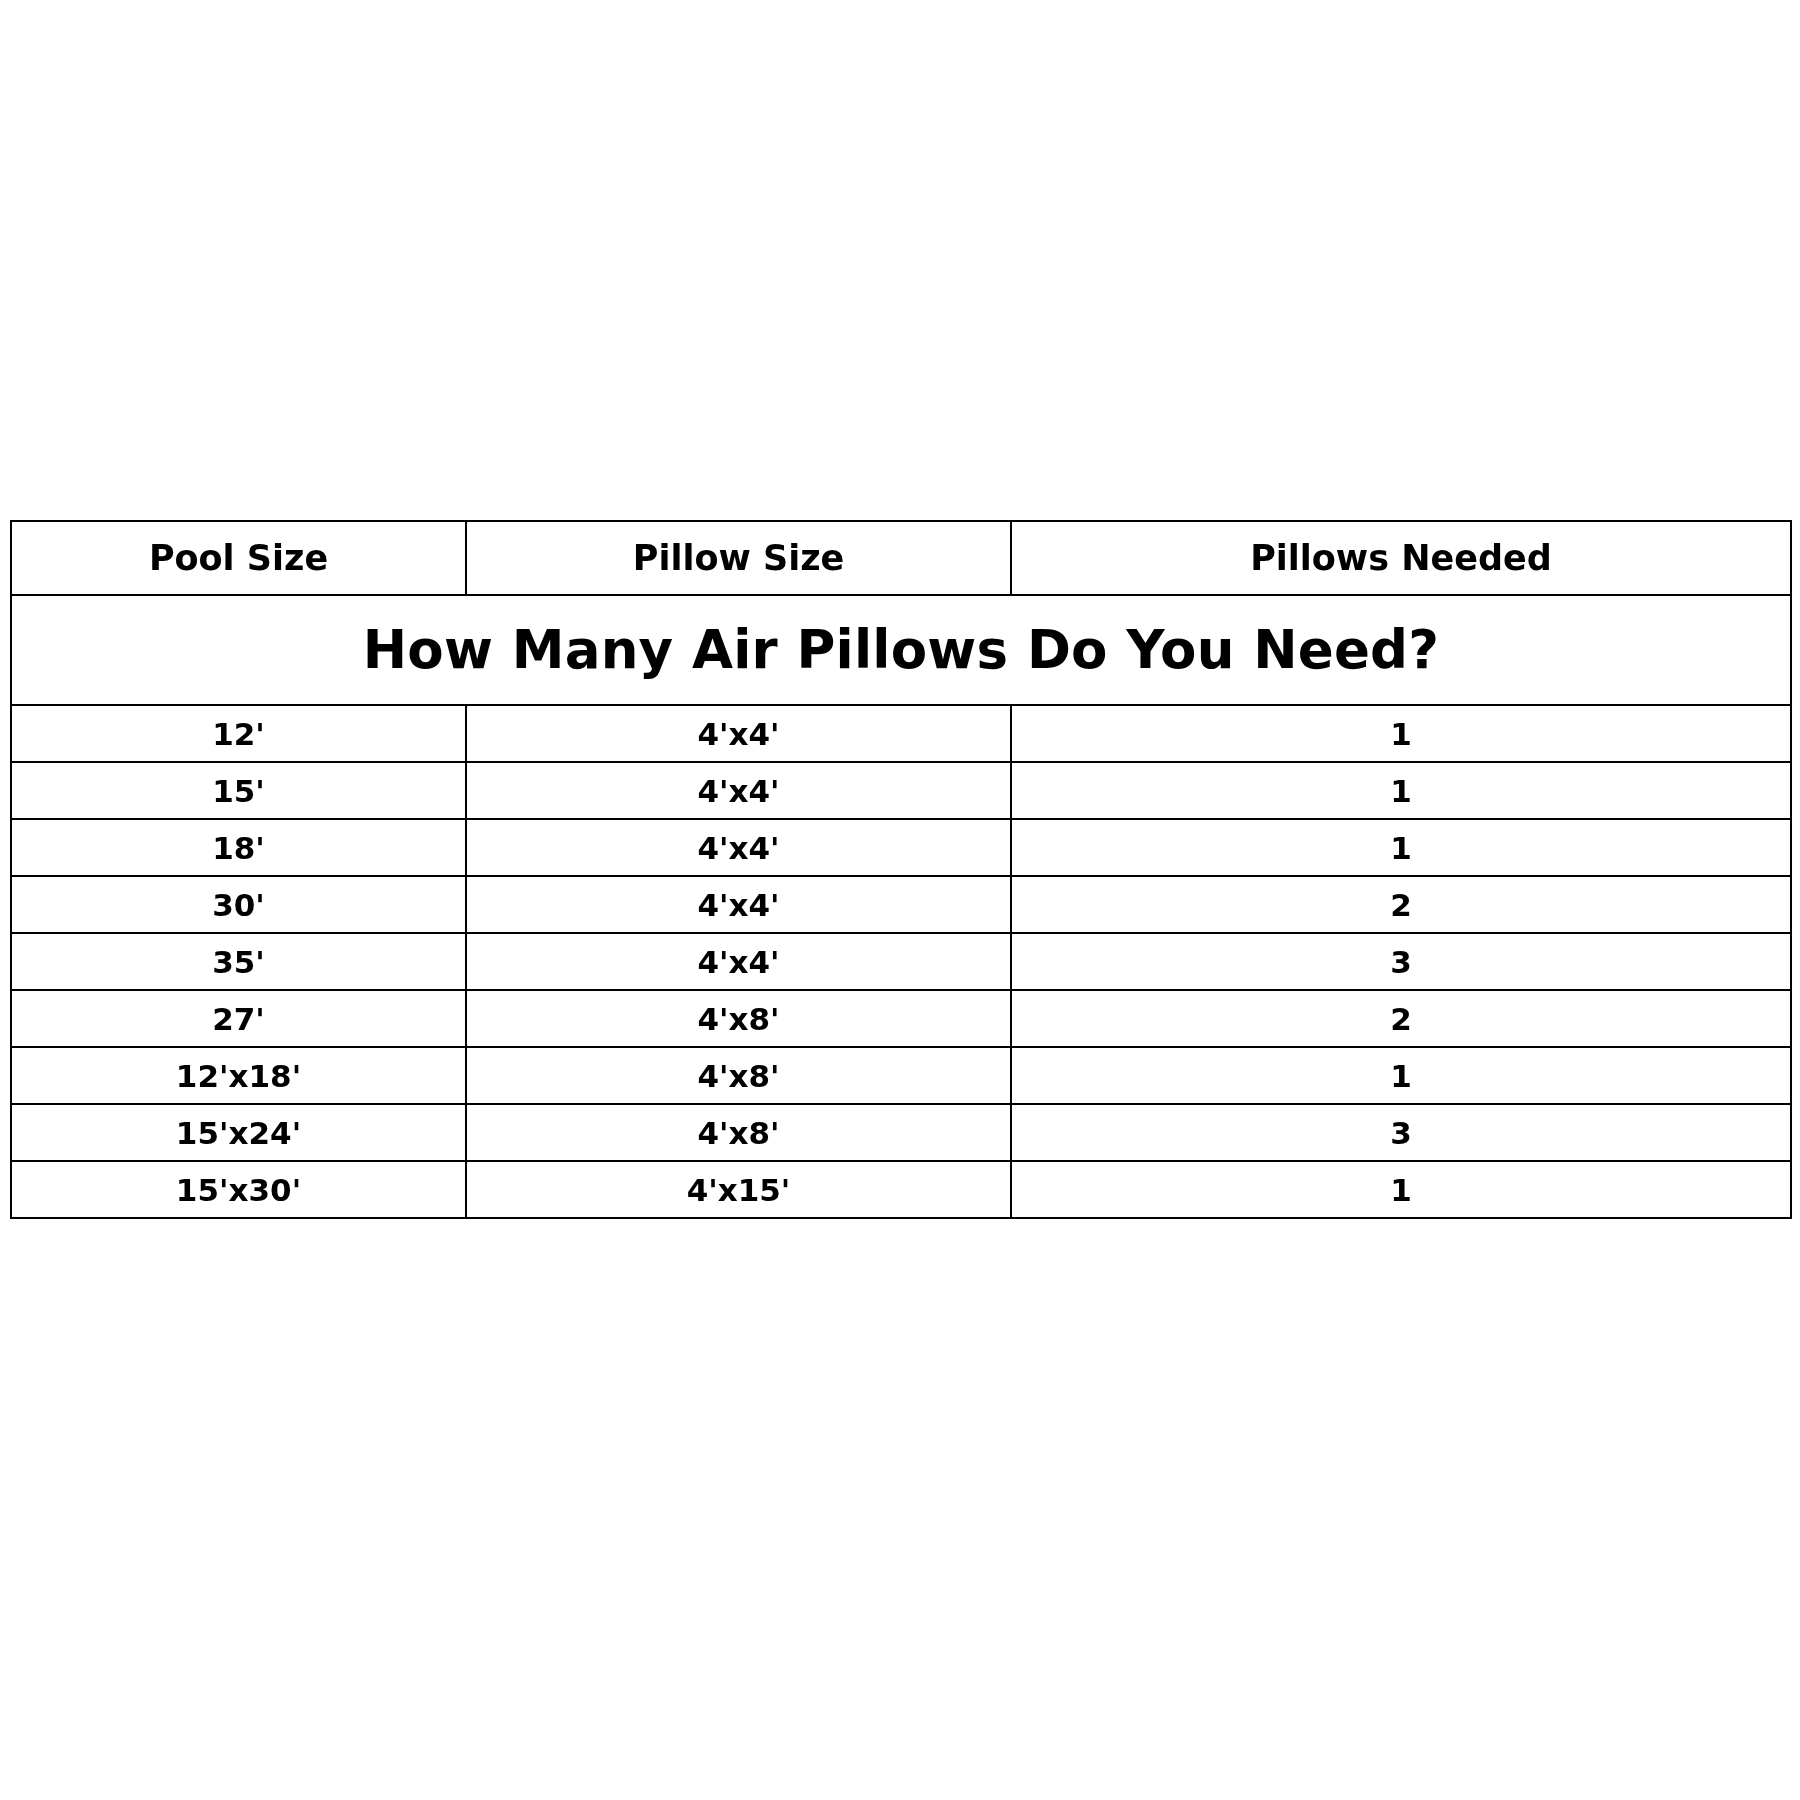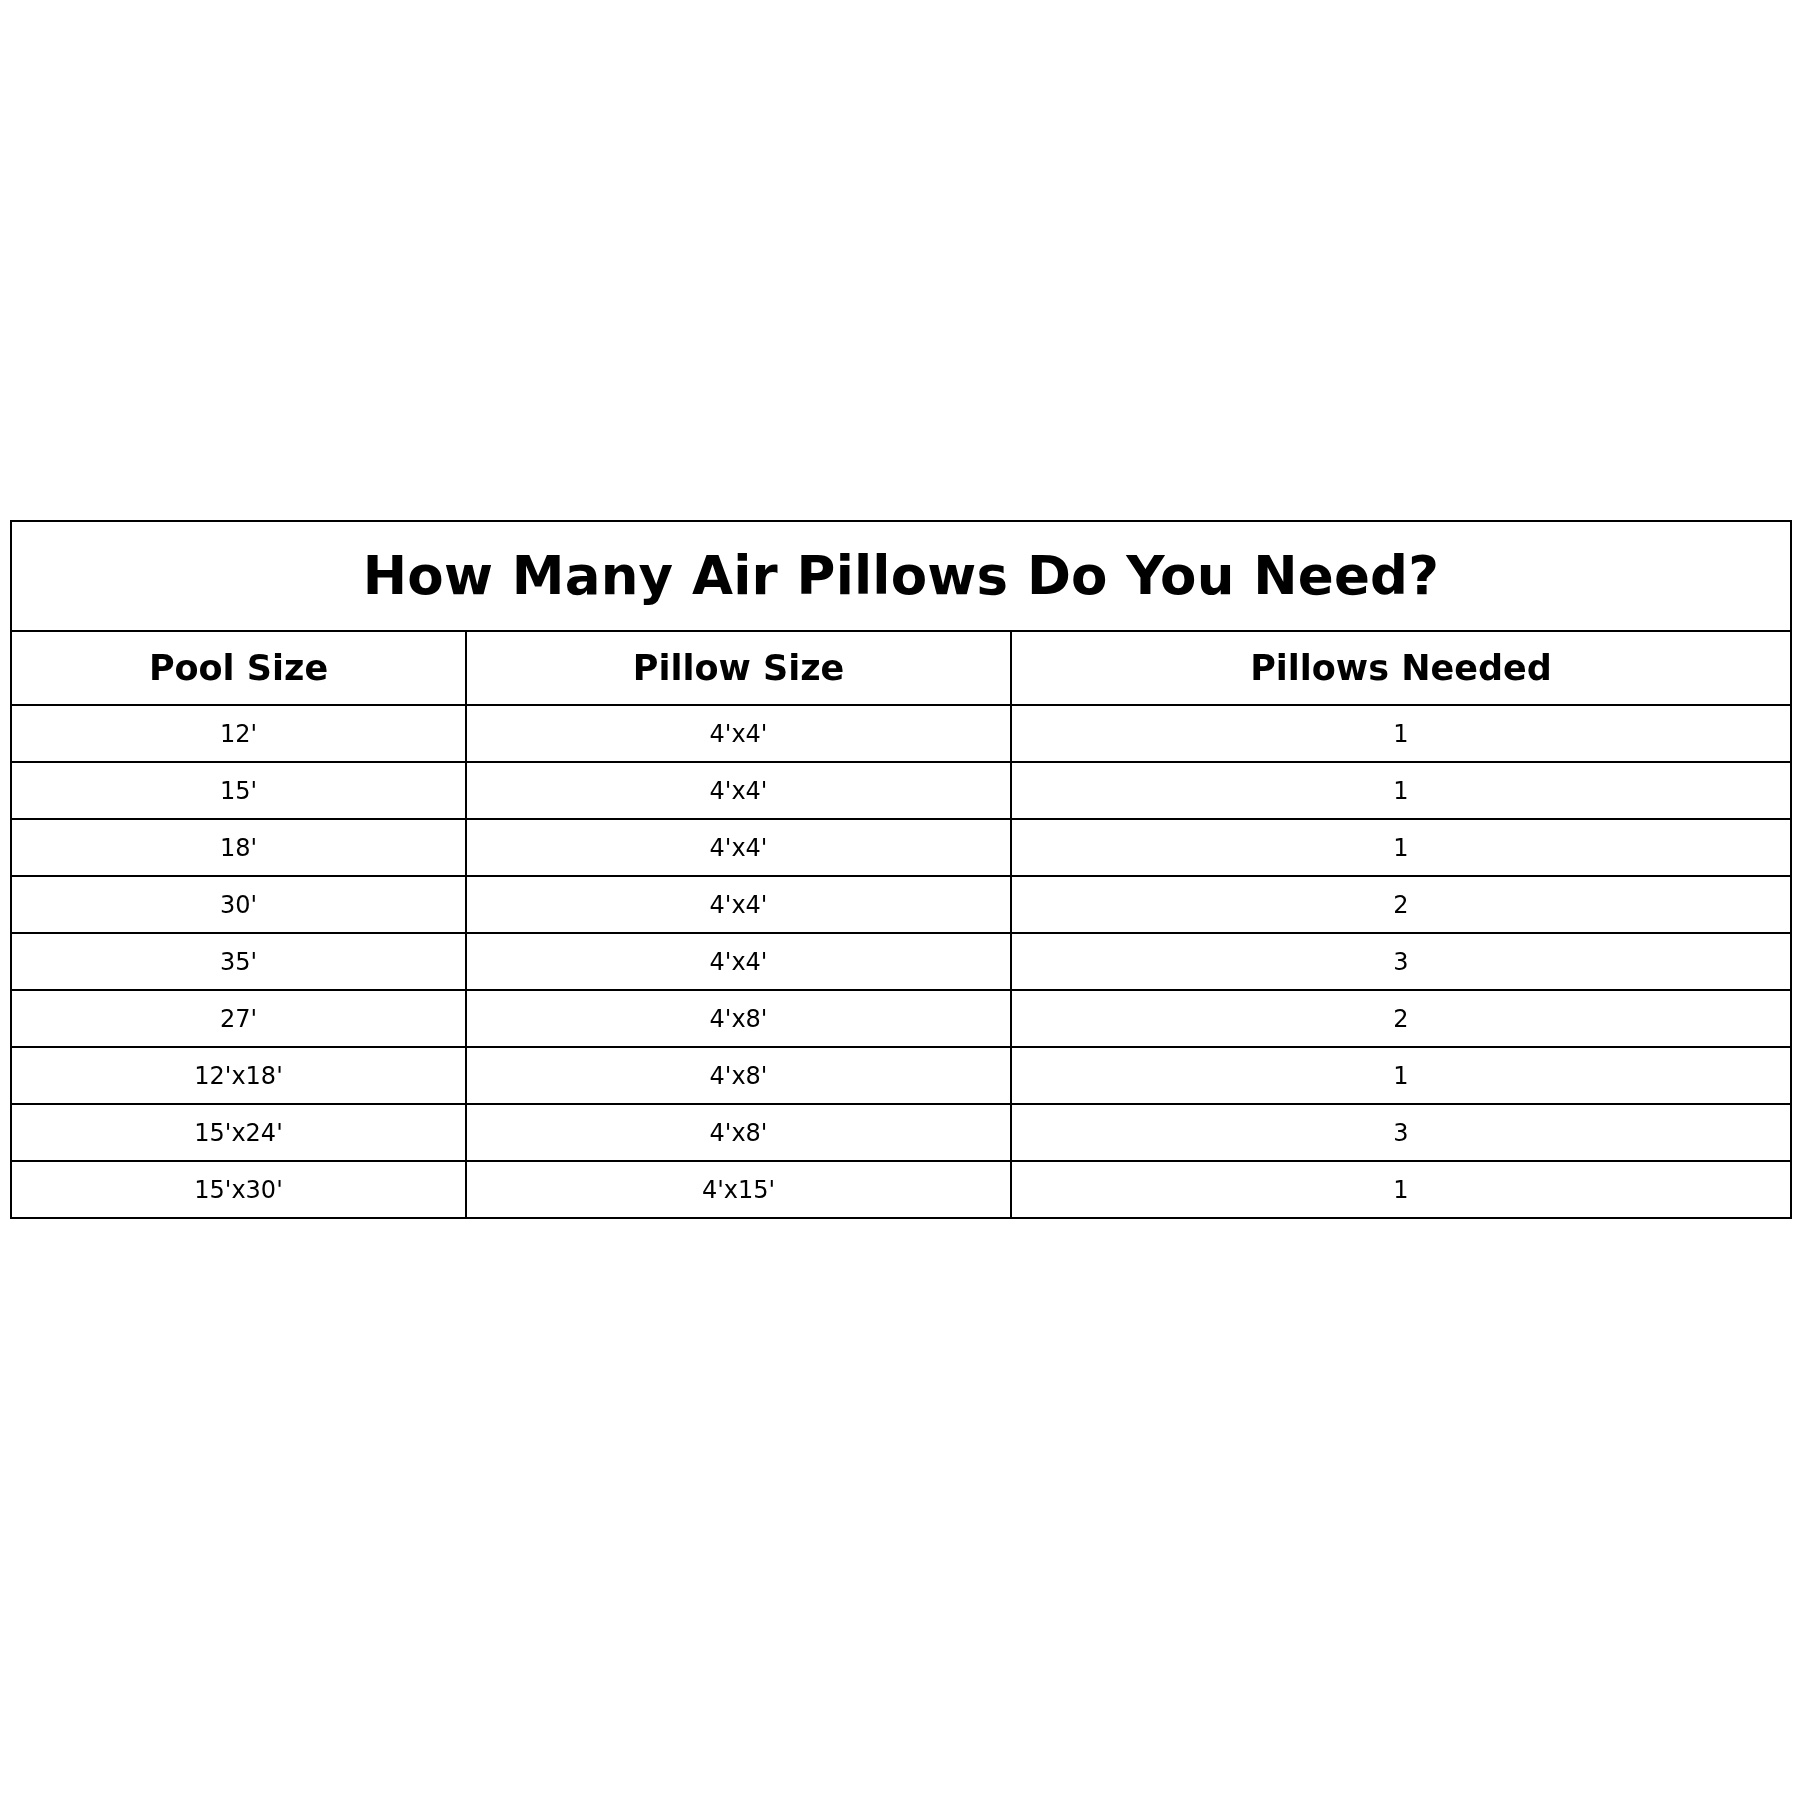--- a/index.html
+++ b/index.html
@@ -41,46 +41,46 @@
     letter-spacing: 0.2px;
     line-height: 1.1;
   }
   .header-cell {
     height: 72px;
     font-size: 35px;
     font-weight: bold;
   }
   .data-cell {
     height: 55px;
-    font-size: 24px;
-    font-weight: normal;
+    font-size: 31px;
+    font-weight: bold;
     margin-left: 32px;
   }
   col.c1 { width: 455px; }
   col.c2 { width: 545px; }
   col.c3 { width: 780px; }
 </style>
 </head>
 <body>
 
 <div class="table-wrap">
   <table class="chart">
     <colgroup>
       <col class="c1">
       <col class="c2">
       <col class="c3">
     </colgroup>
     <tbody>
       <tr>
-        <td class="title-cell" colspan="3">How Many Air Pillows Do You Need?</td>
-      </tr>
-      <tr>
         <td class="header-cell">Pool Size</td>
         <td class="header-cell">Pillow Size</td>
         <td class="header-cell">Pillows Needed</td>
+      </tr>
+      <tr>
+        <td class="title-cell" colspan="3">How Many Air Pillows Do You Need?</td>
       </tr>
       <tr>
         <td class="data-cell">12'</td>
         <td class="data-cell">4'x4'</td>
         <td class="data-cell">1</td>
       </tr>
       <tr>
         <td class="data-cell">15'</td>
         <td class="data-cell">4'x4'</td>
         <td class="data-cell">1</td>

